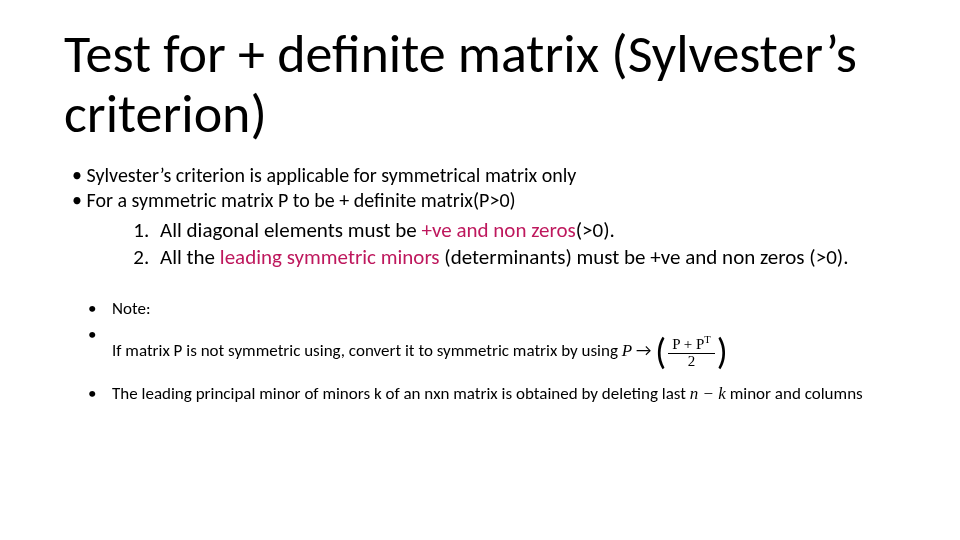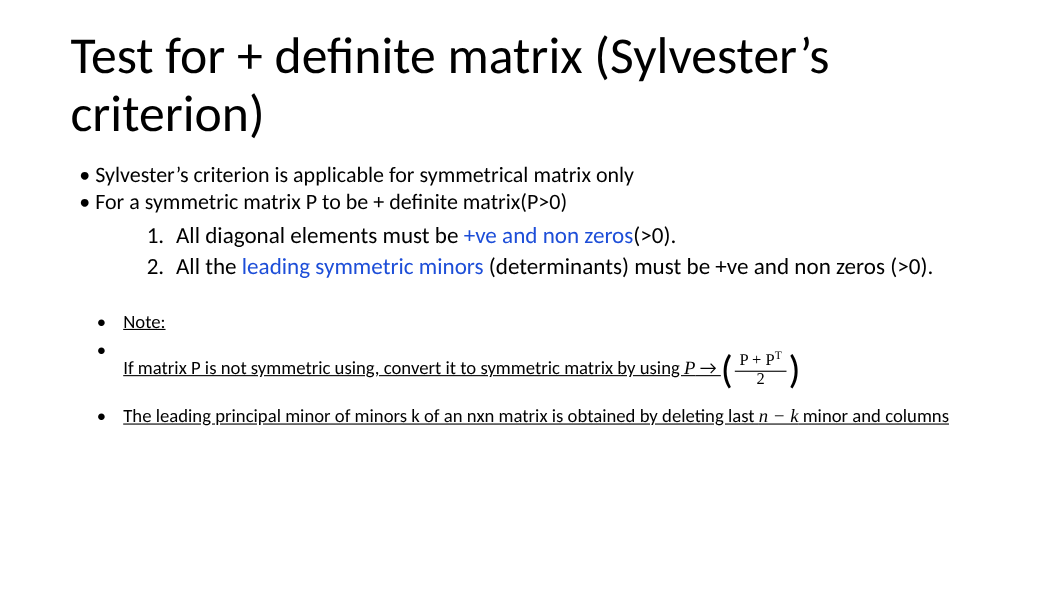--- a/index.html
+++ b/index.html
@@ -11,21 +11,21 @@
     font-family: "Calibri", "Segoe UI", Arial, sans-serif;
     color: #000;
   }
   .slide {
     box-sizing: border-box;
     width: 960px;
     height: 540px;
     padding: 24px 64px 0 64px;
   }
   .title {
-    font-size: 47px;
+    font-size: 54px;
     line-height: 1.12;
     font-weight: 400;
     margin: 0 0 18px 0;
   }
   ul.top {
     list-style: none;
     margin: 0;
     padding: 0 0 0 8px;
     font-size: 20px;
     line-height: 1.25;
@@ -35,32 +35,31 @@
   }
   ol.nested {
     margin: 4px 0 18px 0;
     padding-left: 90px;
     font-size: 21px;
     line-height: 1.3;
   }
   ol.nested > li {
     padding-left: 6px;
   }
-  .red { color: #1d4ed8; }
+  .red { color: #be185d; }
   ul.notes {
     list-style: none;
     margin: 24px 0 0 0;
     padding: 0 0 0 24px;
     font-size: 17px;
     line-height: 1.55;
   }
   ul.notes > li {
     position: relative;
     padding-left: 24px;
-    text-decoration: underline;
   }
   ul.notes > li::before {
     content: "•";
     position: absolute;
     left: 0;
     top: 0;
   }
   .frac-wrap {
     display: inline-block;
     vertical-align: middle;

